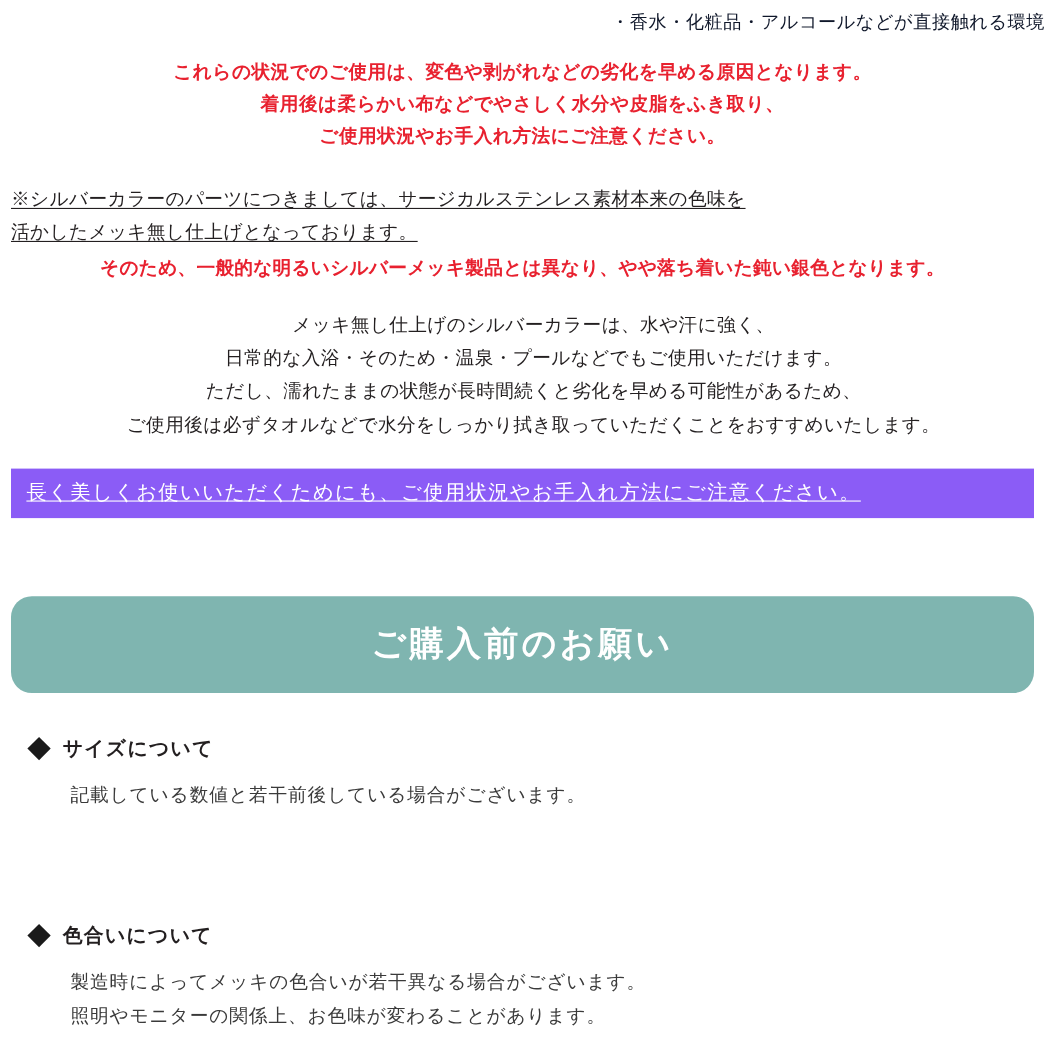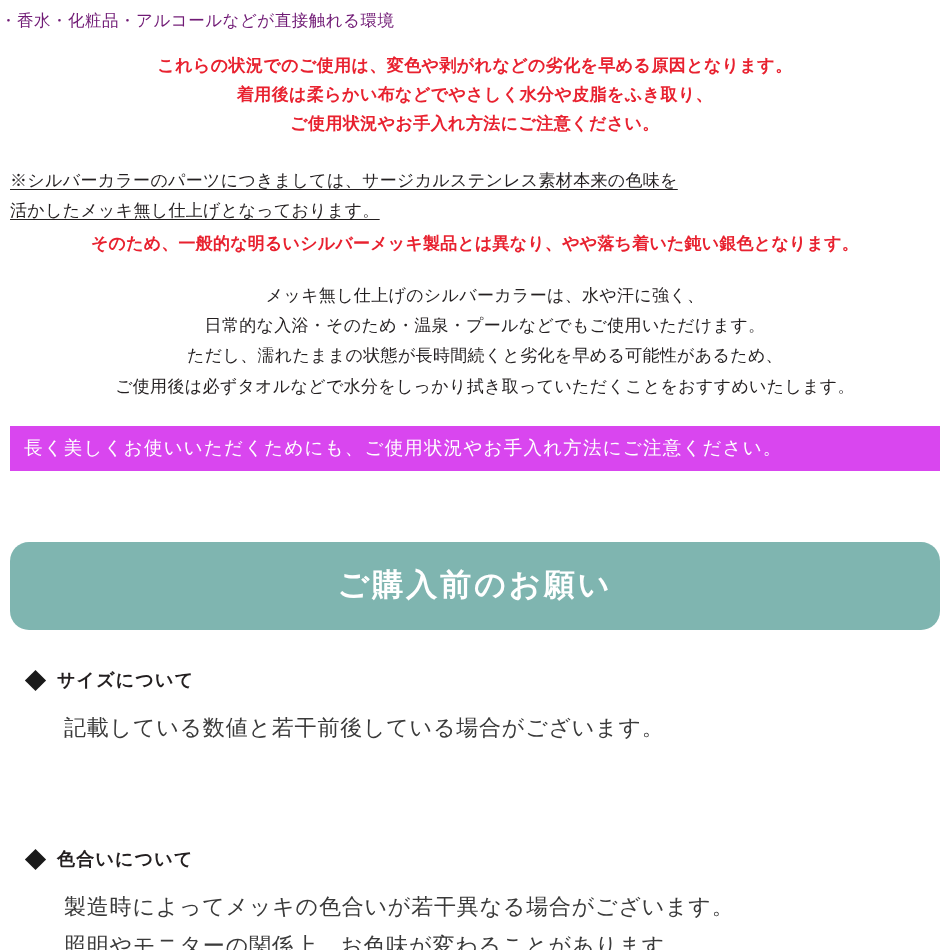--- a/index.html
+++ b/index.html
@@ -15,23 +15,23 @@
     overflow: hidden;
   }
   .page {
     position: relative;
     width: 950px;
     height: 950px;
   }
 
   
   .top-line {
-    text-align: left;
+    text-align: right;
     font-size: 16.5px;
-    color: #701a75;
+    color: #0f172a;
     letter-spacing: 0.5px;
     padding-top: 8px;
     line-height: 1.5;
   }
 
   .red-block {
     margin-top: 18px;
     text-align: center;
     color: #e8212f;
     font-weight: bold;
@@ -70,27 +70,28 @@
     color: #231f20;
     font-size: 17px;
     line-height: 1.78;
     letter-spacing: 0.3px;
     padding-left: 20px;
   }
 
   
   .teal-bar {
     margin: 24px 10px 0 10px;
-    background: #d946ef;
+    background: #8b5cf6;
     color: #ffffff;
     font-size: 18.5px;
     letter-spacing: 1.2px;
     padding: 10px 14px 11px 14px;
     line-height: 1.3;
     font-weight: normal;
+    text-decoration: underline;
   }
 
   
   .section-header {
     margin: 71px 10px 0 10px;
     background: #7fb5b0;
     color: #ffffff;
     text-align: center;
     font-size: 31px;
     font-weight: bold;
@@ -118,21 +119,21 @@
     width: 15px;
     height: 15px;
     background: #1a1a1a;
     transform: rotate(45deg);
     margin-right: 14px;
     flex: 0 0 auto;
   }
   .item-body {
     padding-left: 64px;
     margin-top: 16px;
-    font-size: 22px;
+    font-size: 17px;
     color: #3a3a3a;
     line-height: 1.78;
     letter-spacing: 0.8px;
   }
 </style>
 </head>
 <body>
 
 <div class="page">
 

